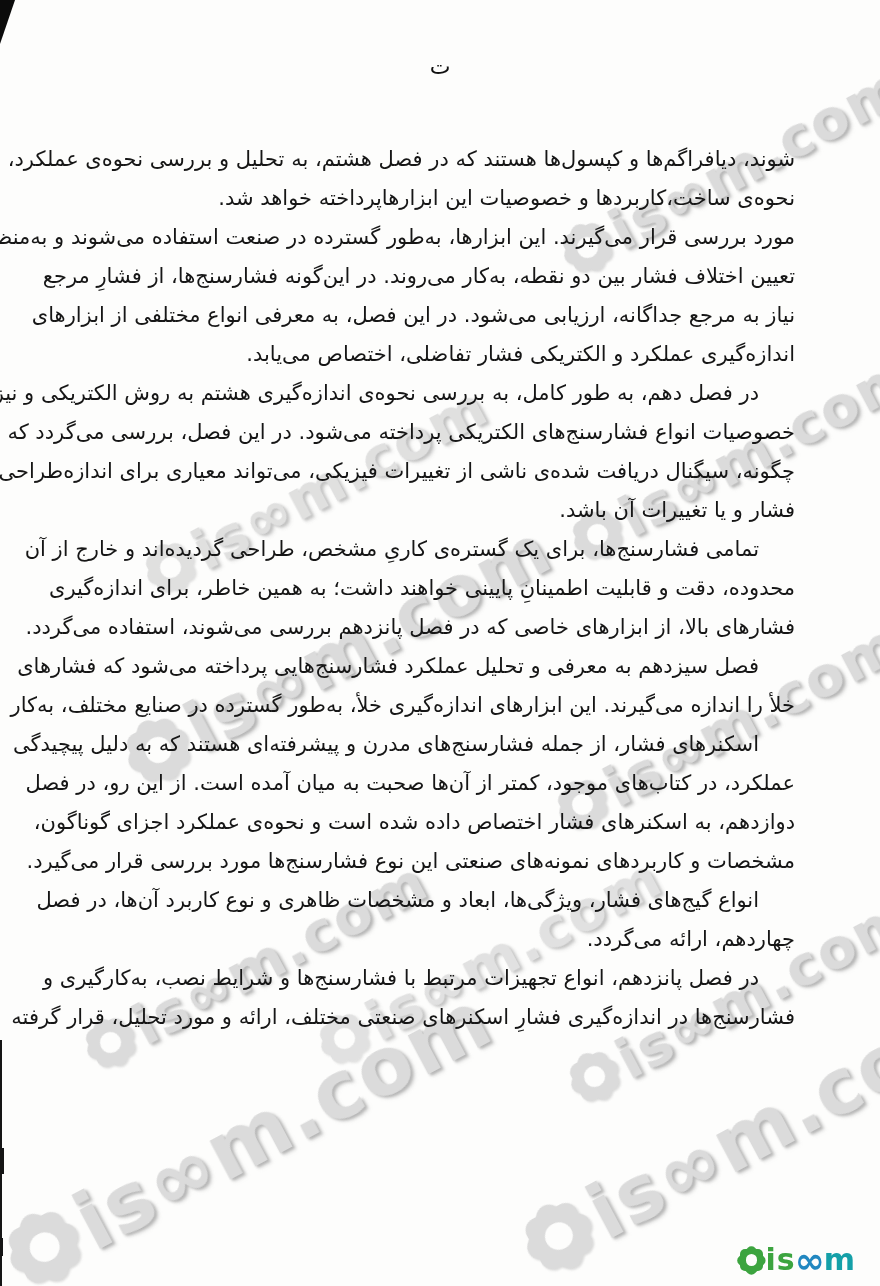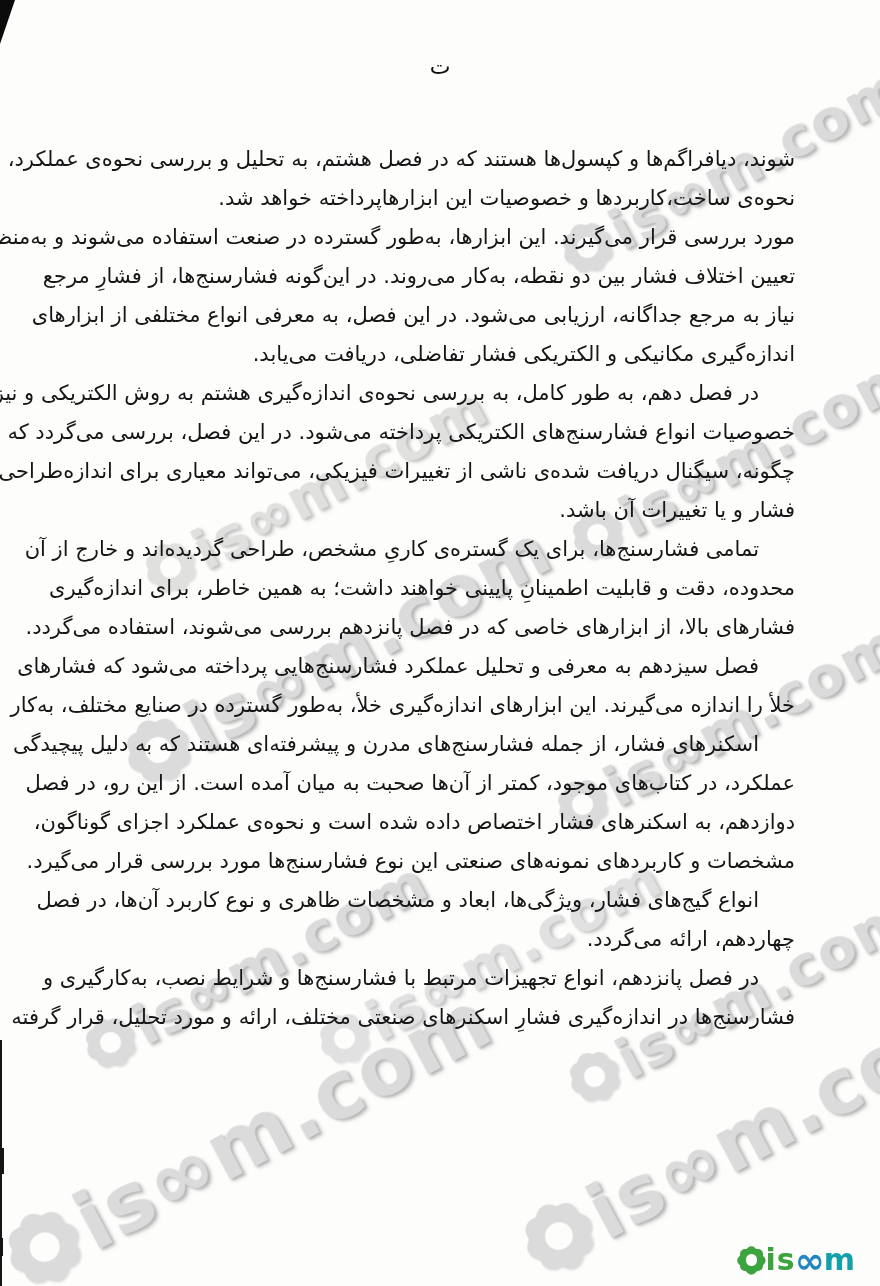--- a/index.html
+++ b/index.html
@@ -171,21 +171,21 @@
 
     <div class="para">
       <div class="ln">شوند، دیافراگم‌ها و کپسول‌ها هستند که در فصل هشتم، به تحلیل و بررسی نحوه‌ی عملکرد،</div>
       <div class="ln end">نحوه‌ی ساخت،کاربردها و خصوصیات این ابزارهاپرداخته خواهد شد.</div>
     </div>
 
     <div class="para">
       <div class="ln">مورد بررسی قرار می‌گیرند. این ابزارها، به‌طور گسترده در صنعت استفاده می‌شوند و به‌منظور</div>
       <div class="ln">تعیین اختلاف فشار بین دو نقطه، به‌کار می‌روند. در این‌گونه فشارسنج‌ها، از فشارِ مرجع</div>
       <div class="ln">نیاز به مرجع جداگانه، ارزیابی می‌شود. در این فصل، به معرفی انواع مختلفی از ابزارهای</div>
-      <div class="ln end">اندازه‌گیری مکانیکی و الکتریکی فشار تفاضلی، دریافت می‌یابد.</div>
+      <div class="ln end">اندازه‌گیری عملکرد و الکتریکی فشار تفاضلی، اختصاص می‌یابد.</div>
     </div>
 
     <div class="para">
       <div class="ln ind">در فصل دهم، به طور کامل، به بررسی نحوه‌ی اندازه‌گیری هشتم به روش الکتریکی و نیز،</div>
       <div class="ln">خصوصیات انواع فشارسنج‌های الکتریکی پرداخته می‌شود. در این فصل، بررسی می‌گردد که</div>
       <div class="ln">چگونه، سیگنال دریافت شده‌ی ناشی از تغییرات فیزیکی، می‌تواند معیاری برای اندازه‌طراحی</div>
       <div class="ln end">فشار و یا تغییرات آن باشد.</div>
     </div>
 
     <div class="para">

